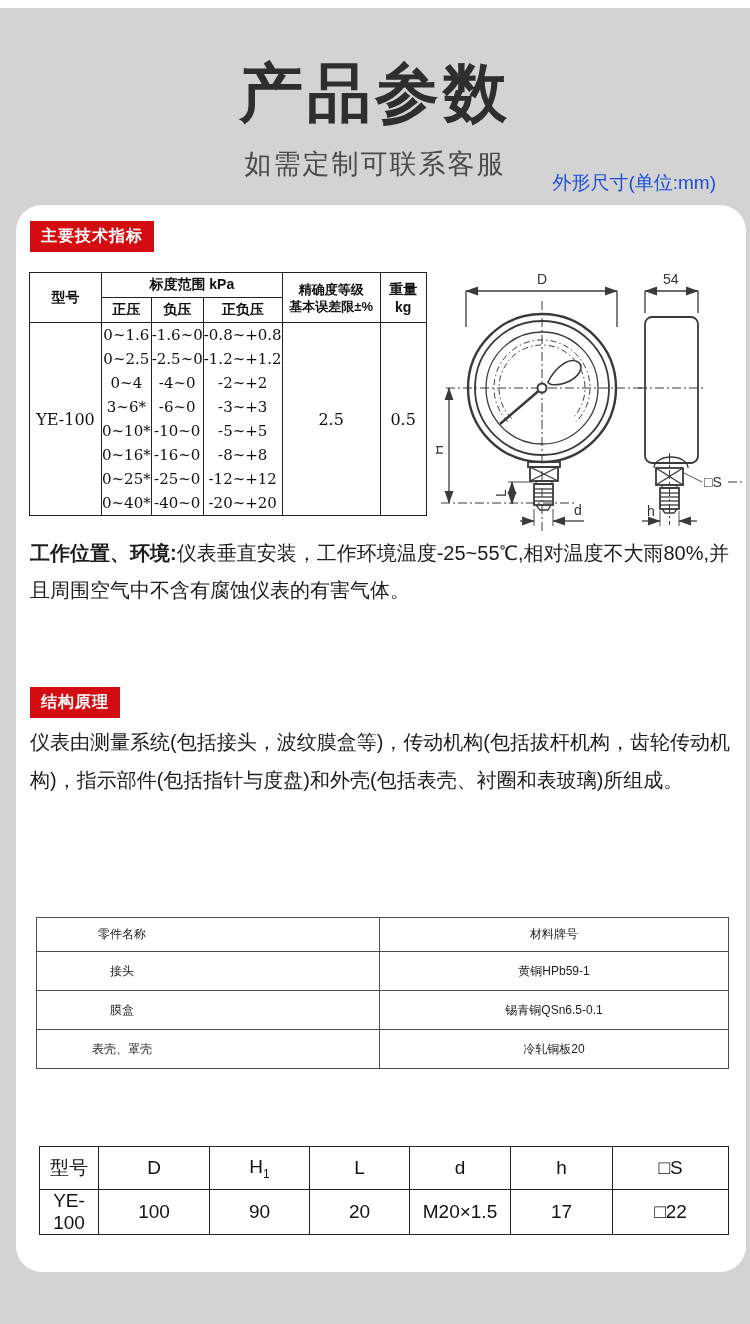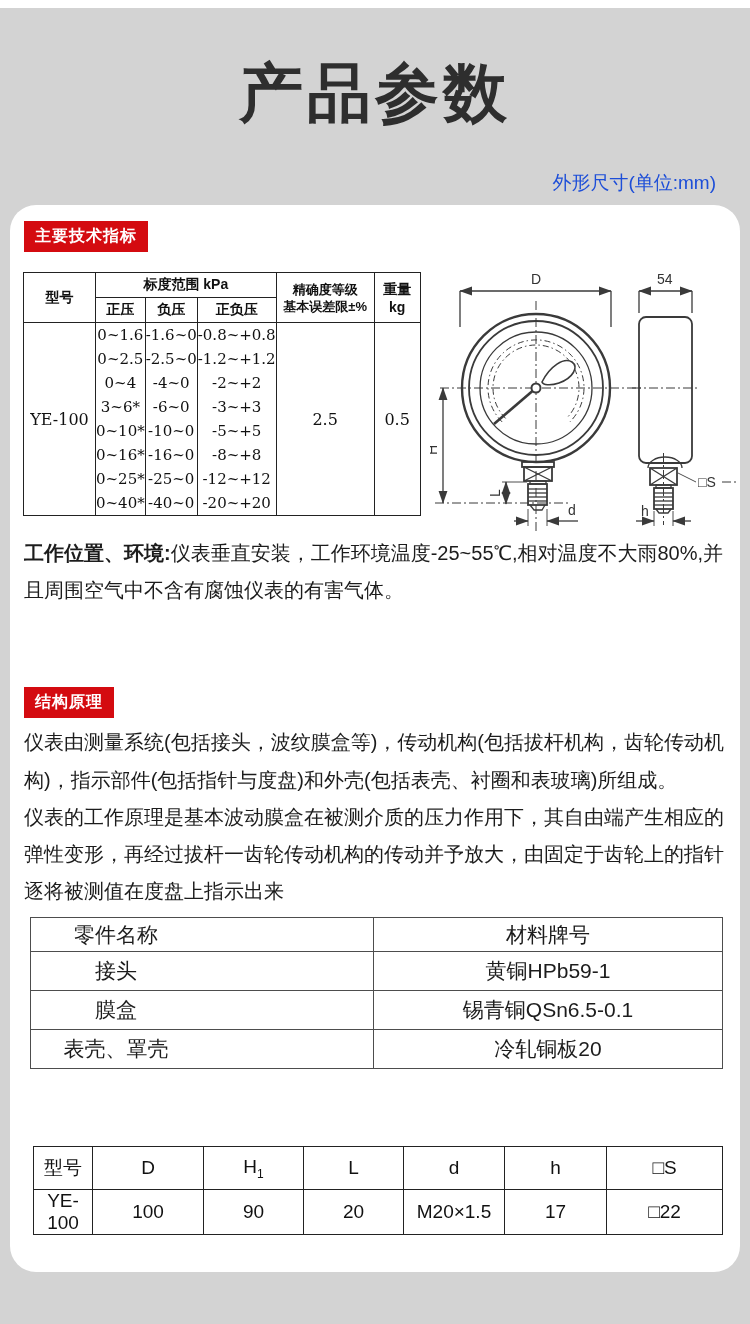--- a/index.html
+++ b/index.html
@@ -4,21 +4,21 @@
 <style>
   html,body{margin:0;padding:0;}
   .page{position:relative;width:750px;height:1324px;background:#d3d3d3;
         font-family:"Liberation Sans",sans-serif;overflow:hidden;color:#1c1c1c;}
   .top-strip{position:absolute;top:0;left:0;width:750px;height:8px;background:#ffffff;}
   .title{position:absolute;top:50px;left:0;width:750px;text-align:center;
          font-size:64px;font-weight:bold;color:#2e2e2e;letter-spacing:4px;}
   .subtitle{position:absolute;top:146px;left:0;width:750px;text-align:center;
             font-size:27px;color:#4a4a4a;letter-spacing:2px;}
   .dim-note{position:absolute;top:170px;right:34px;font-size:19px;color:#1d4ed8;}
-  .card{position:absolute;left:10px;top:205px;width:730px;height:1067px;
+  .card{position:absolute;left:16px;top:205px;width:730px;height:1067px;
         background:#ffffff;border-radius:26px;}
   .badge{position:absolute;background:var(--accent,#d40b10);color:#fff;
          font-size:16px;font-weight:bold;padding:5px 11px;letter-spacing:1px;}
   #badge-tech{left:14px;top:16px;}
   #badge-structure{left:14px;top:482px;}
 
   
   .spec-table{position:absolute;left:13px;top:67px;border-collapse:collapse;
               table-layout:fixed;color:#111;}
   .spec-table td{border:1.6px solid #222;text-align:center;padding:0;vertical-align:middle;}
@@ -32,21 +32,21 @@
   
   .para{position:absolute;left:14px;width:708px;font-size:20px;line-height:37px;color:#1c1c1c;}
   .para .lead{font-weight:bold;margin-top:40px;}
   #para-env{top:330px;}
   #para-temp{top:410px;}
   #struct-p1{top:518px;line-height:38px;}
   #struct-p2{top:594px;line-height:37px;}
 
   
   .materials{position:absolute;left:20px;top:712px;width:692px;border-collapse:collapse;
-             font-size:21px;color:#1c1c1c;table-layout:fixed;padding-left:40px;}
+             font-size:12px;color:#1c1c1c;table-layout:fixed;padding-left:40px;}
   .materials td{border:1.5px solid #4d4d4d;padding:0;}
   .materials tr.mh{height:34px;}
   .materials tr{height:39px;}
   .materials .part-cell{text-align:left;}
   .materials .part-cell span{display:inline-block;width:170px;text-align:center;}
   .materials .mat-cell{text-align:center;}
 
   
   .dims{position:absolute;left:23px;top:941px;width:689px;border-collapse:collapse;
         font-size:19px;color:#111;table-layout:fixed;}
@@ -61,20 +61,21 @@
   .gauge .dd{stroke:#3a3a3a;fill:none;stroke-width:1;stroke-dasharray:9 3 2 3;}
   .gauge .dash{stroke:#3a3a3a;fill:none;stroke-width:1;stroke-dasharray:6 3 1.5 3;}
   .gauge text{font-family:"Liberation Sans",sans-serif;font-size:14px;fill:#333;}
 </style>
 </head>
 <body>
 
 <div class="page" style="background: rgb(211, 211, 211);">
   <div class="top-strip"></div>
   <div class="title">产品参数</div>
+  <div class="subtitle">如需定制可联系客服</div>
   <div class="dim-note">外形尺寸(单位:mm)</div>
 
   <div class="card">
 
     <div class="badge" id="badge-tech">主要技术指标</div>
 
     <table class="spec-table">
       <colgroup>
         <col style="width:72px">
           <col style="width:47px">
@@ -220,21 +221,20 @@
     </svg>
 
     <div class="para" id="para-env">
       <span class="lead">工作位置、环境:</span><span>仪表垂直安装，工作环境温度-25~55℃,相对温度不大雨80%,并且周围空气中不含有腐蚀仪表的有害气体。</span>
     </div>
 
 
     <div class="badge" id="badge-structure">结构原理</div>
 
     <div class="para" id="struct-p1">仪表由测量系统(包括接头，波纹膜盒等)，传动机构(包括拔杆机构，齿轮传动机构)，指示部件(包括指针与度盘)和外壳(包括表壳、衬圈和表玻璃)所组成。</div>
-    <div class="para" id="struct-p2">仪表的工作原理是基本波动膜盒在被测介质的压力作用下，其自由端产生相应的弹性变形，再经过拔杆一齿轮传动机构的传动并予放大，由固定于齿轮上的指针逐将被测值在度盘上指示出来</div>
 
     <table class="materials">
       <colgroup>
           <col style="width:343px">
           <col style="width:349px">
         </colgroup>
       <tbody>
           <tr class="mh">
         <td class="part-cell"><span>零件名称</span></td>
         <td class="mat-cell">材料牌号</td>

